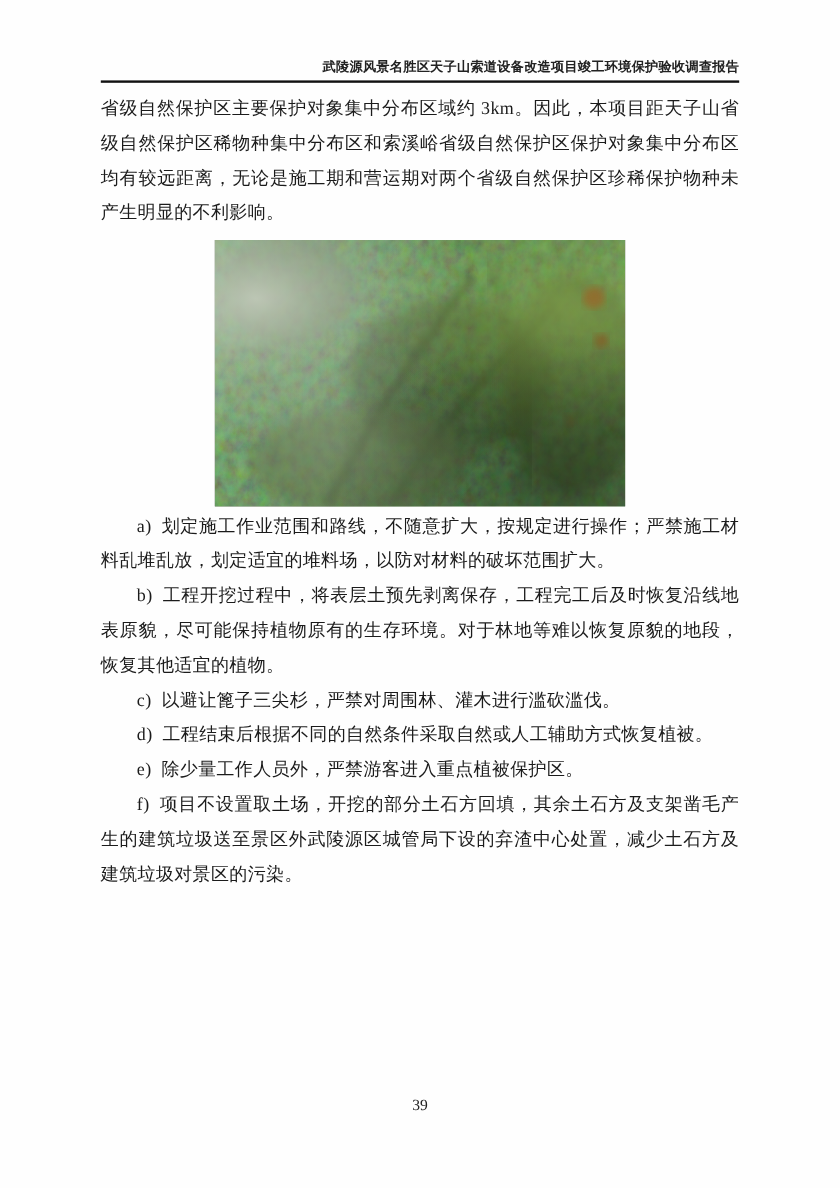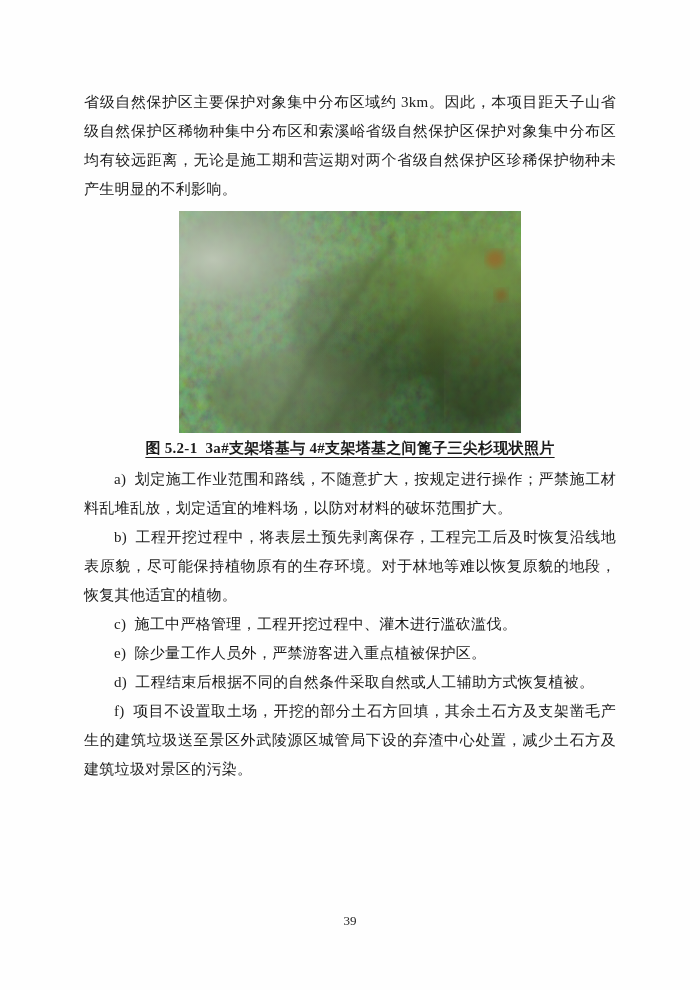--- a/index.html
+++ b/index.html
@@ -26,21 +26,21 @@
     color: #222;
     white-space: nowrap;
   }
   .header-rule {
     margin-top: 4px;
     border-top: 2px solid #111;
     height: 0;
   }
   .content {
     position: absolute;
-    top: 88px;
+    top: 77px;
     left: 84px;
     width: 532px;
     font-size: 15px;
     line-height: 29px;
     text-align: justify;
     letter-spacing: 0.3px;
   }
   p.para { margin: 0; }
   .indent { text-indent: 2em; }
   .u-line {
@@ -77,20 +77,24 @@
     text-align: center;
     font-size: 13px;
     color: #222;
   }
 </style>
 </head>
 <body>
 
 <div class="page">
 
+  <div class="header">
+    <div class="header-title">武陵源风景名胜区天子山索道设备改造项目竣工环境保护验收调查报告</div>
+    <div class="header-rule"></div>
+  </div>
 
   <div class="content">
 
     <p class="para">省级自然保护区主要保护对象集中分布区域约 3km。因此，本项目距天子山省级自然保护区稀物种集中分布区和索溪峪省级自然保护区保护对象集中分布区均有较远距离，无论是施工期和营运期对两个省级自然保护区珍稀保护物种未产生明显的不利影响。</p>
 
 
     <div class="photo-wrap">
       <svg width="342" height="222" viewBox="0 0 342 222" preserveAspectRatio="none">
         <defs>
           <linearGradient id="pg-base" x1="0" y1="0" x2="1" y2="0.25">
@@ -140,32 +144,31 @@
         <rect width="342" height="222" fill="url(#pg-mist)"></rect>
         <rect width="342" height="222" fill="url(#pg-mist2)"></rect>
         <rect width="342" height="222" fill="url(#pg-bright)"></rect>
         <circle cx="316" cy="48" r="9" fill="#96682a" opacity="0.8" filter="url(#pg-blur3)"></circle>
         <circle cx="322" cy="84" r="6" fill="#8a5a24" opacity="0.7" filter="url(#pg-blur3)"></circle>
         <circle cx="296" cy="150" r="5" fill="#7d5a2e" opacity="0.5" filter="url(#pg-blur3)"></circle>
         <rect width="342" height="222" fill="url(#pg-dark-br)"></rect>
       </svg>
     </div>
 
-    <div class="fig-caption"><span>图 5.2-1  3a#支架塔基与 4#支架塔基之间篦子三尖杉现状照片</span></div>
 
 
     <p class="para indent"><span class="measure-label">a)</span><span>划定施工作业范围和路线，不随意扩大，按规定进行操作；严禁施工材料乱堆乱放，划定适宜的堆料场，以防对材料的破坏范围扩大。</span></p>
 
     <p class="para indent"><span class="measure-label">b)</span><span>工程开挖过程中，将表层土预先剥离保存，工程完工后及时恢复沿线地表原貌，尽可能保持植物原有的生存环境。对于林地等难以恢复原貌的地段，恢复其他适宜的植物。</span></p>
 
-    <p class="para indent"><span class="measure-label">c)</span><span>施工中严格管理，工程开挖过程中、灌木进行滥砍滥伐。</span></p>
+    <p class="para indent"><span class="measure-label">c)</span><span>以避让篦子三尖杉，严禁对周围林、灌木进行滥砍滥伐。</span></p>
+
+    <p class="para indent"><span class="measure-label">d)</span><span>工程结束后根据不同的自然条件采取自然或人工辅助方式恢复植被。</span></p>
 
     <p class="para indent"><span class="measure-label">e)</span><span>除少量工作人员外，严禁游客进入重点植被保护区。</span></p>
-
-    <p class="para indent"><span class="measure-label">d)</span><span>工程结束后根据不同的自然条件采取自然或人工辅助方式恢复植被。</span></p>
 
     <p class="para indent"><span class="measure-label">f)</span><span>项目不设置取土场，开挖的部分土石方回填，其余土石方及支架凿毛产生的建筑垃圾送至景区外武陵源区城管局下设的弃渣中心处置，减少土石方及建筑垃圾对景区的污染。</span></p>
 
   </div>
 
   <div class="page-number">39</div>
 
 </div>
 
 </body></html>

